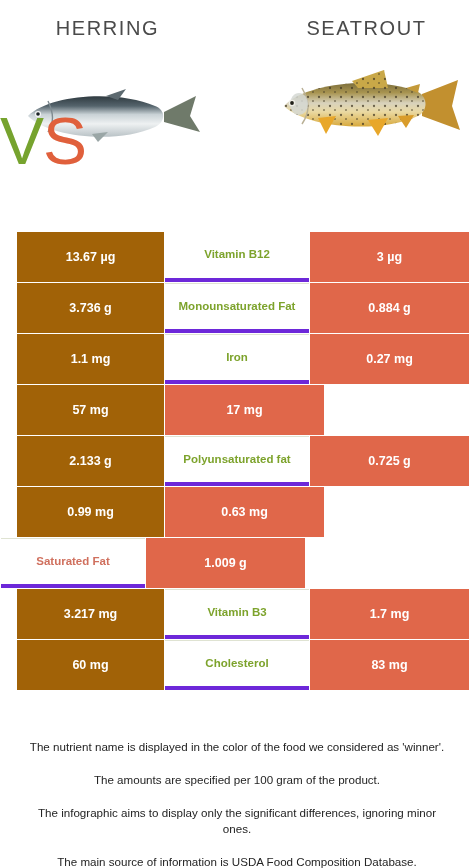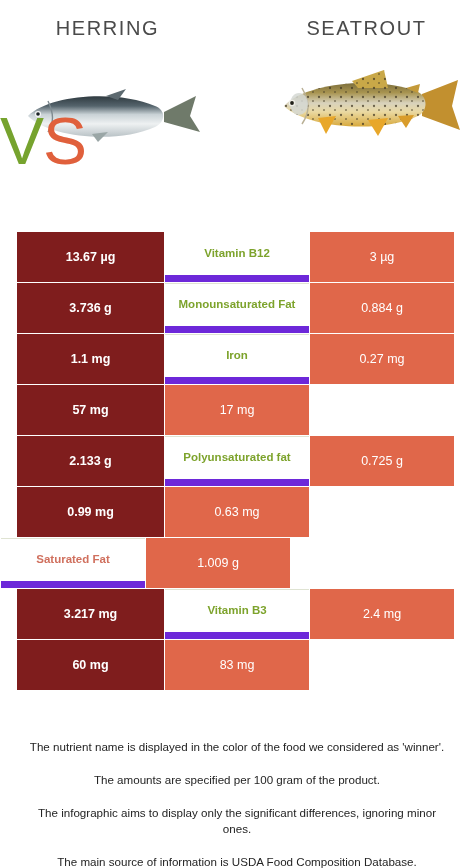--- a/index.html
+++ b/index.html
@@ -78,44 +78,44 @@
     align-items: center;
     justify-content: center;
     text-align: center;
     box-sizing: border-box;
     padding: 2px 6px;
     line-height: 1.15;
   }
   .cell-left {
     width: 147px;
     margin-left: 17px;
-    background: #7f1d1d;
+    background: #a16207;
     color: #ffffff;
     font-size: 12.5px;
     font-weight: 700;
   }
   .cell-mid {
     width: 144px;
     margin-left: 1px;
     background: #ffffff;
     color: #7da32c;
     font-size: 11.5px;
     font-weight: 700;
     border-top: 1px solid #dfe3d2;
-    border-bottom: 7px solid #6d28d9;
+    border-bottom: 4px solid #6d28d9;
   }
   .row:first-child .cell-mid { border-top: none; }
   .cell-mid.loser-red { color: #d0705e; }
   .cell-right {
-    width: 144px;
+    width: 159px;
     margin-left: 1px;
     background: #e0674a;
     color: #ffffff;
     font-size: 12.5px;
-    font-weight: 400;
+    font-weight: 700;
   }
 
   
   .footer {
     position: absolute;
     top: 723px;
     left: 0;
     width: 474px;
     text-align: center;
     font-family: "Liberation Sans", sans-serif;
@@ -240,24 +240,25 @@
       <div class="cell cell-left">0.99 mg</div>
       <div class="cell cell-right">0.63 mg</div>
     </div>
     <div class="row">
       <div class="cell cell-mid loser-red">Saturated Fat</div>
       <div class="cell cell-right">1.009 g</div>
     </div>
     <div class="row">
       <div class="cell cell-left">3.217 mg</div>
       <div class="cell cell-mid">Vitamin B3</div>
-      <div class="cell cell-right">2.4 mg</div>
+      <div class="cell cell-right">1.7 mg</div>
     </div>
     <div class="row">
       <div class="cell cell-left">60 mg</div>
+      <div class="cell cell-mid">Cholesterol</div>
       <div class="cell cell-right">83 mg</div>
     </div>
   </div>
 
 <div class="footer">
   <p>The nutrient name is displayed in the color of the food we considered as 'winner'.</p>
   <p>The amounts are specified per 100 gram of the product.</p>
   <p>The infographic aims to display only the significant differences, ignoring minor ones.</p>
   <p>The main source of information is USDA Food Composition Database.</p>
 </div>

